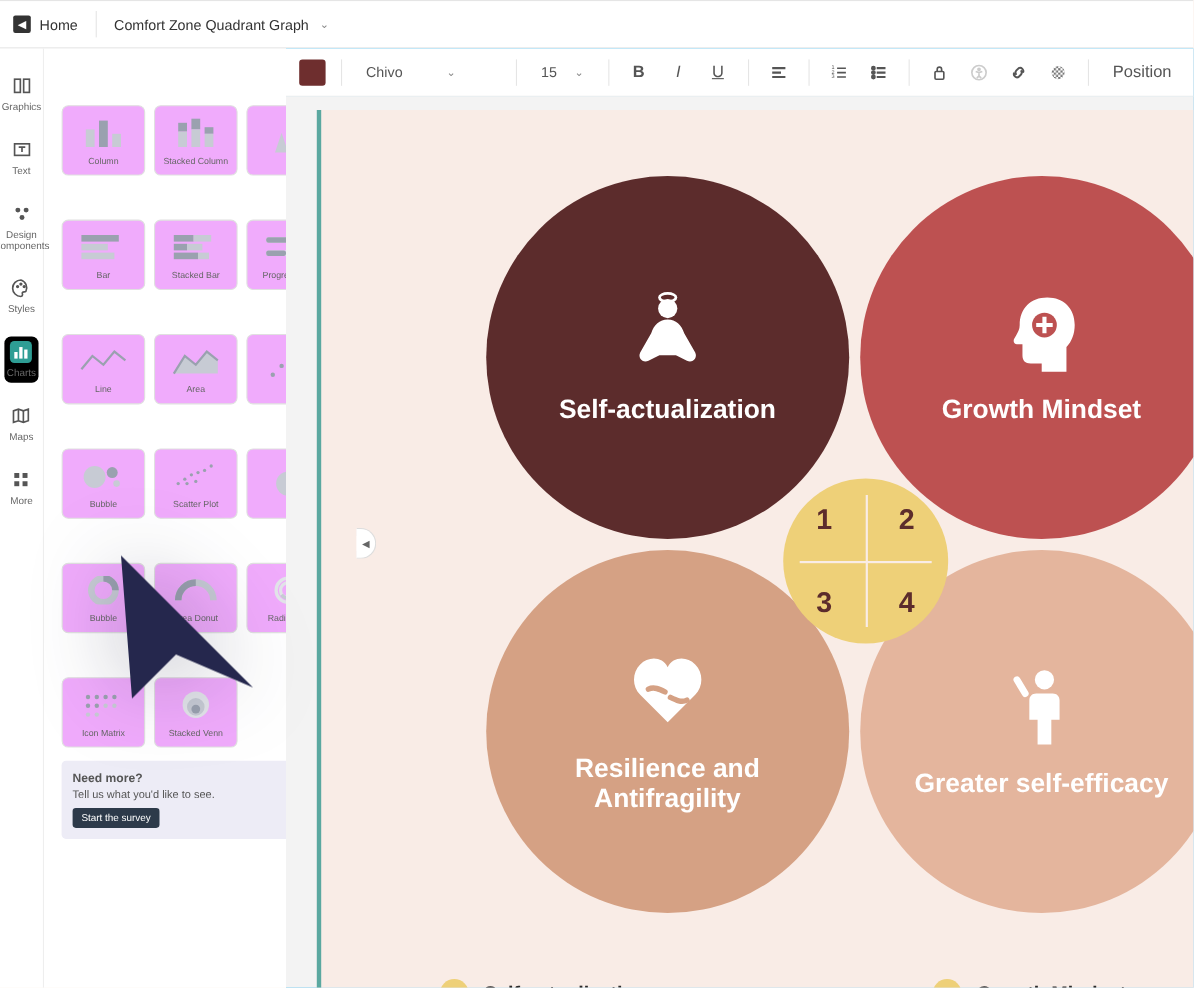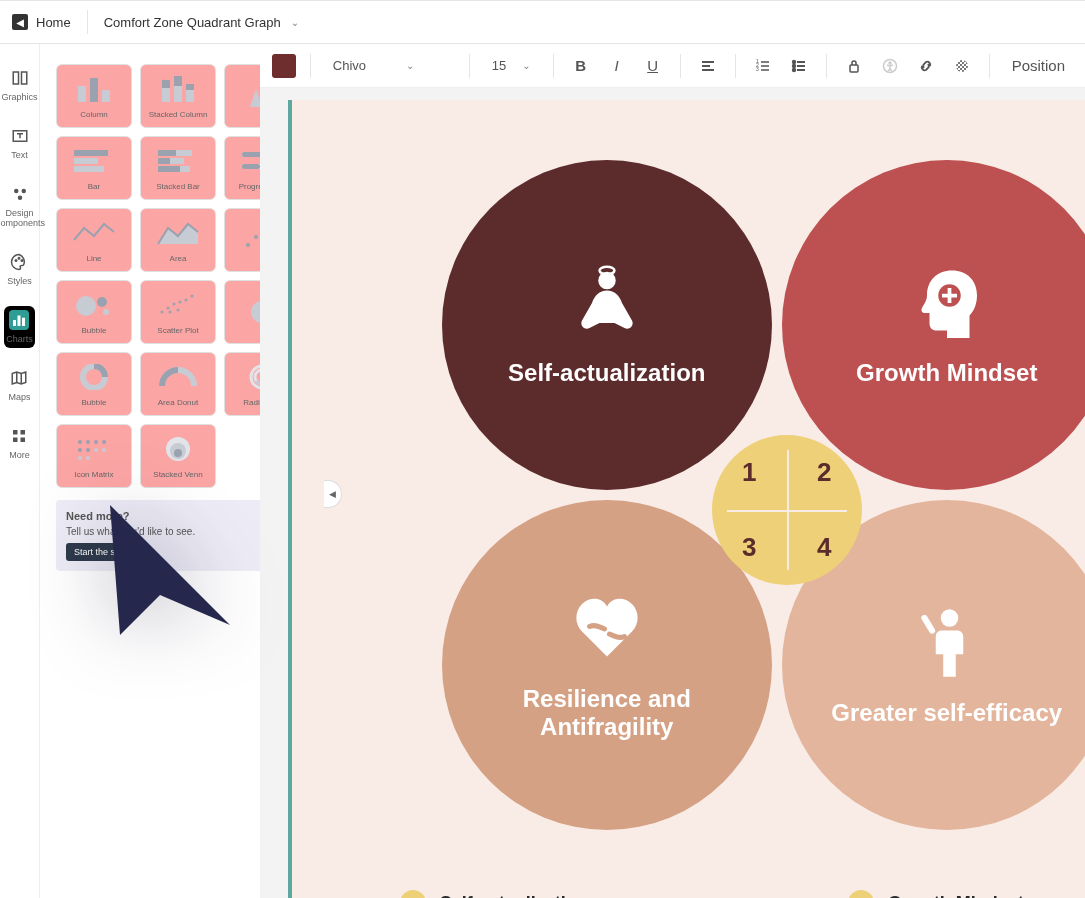--- a/index.html
+++ b/index.html
@@ -20,21 +20,21 @@
 .rail { width: 40px; border-right: 1px solid #eee; display: flex; flex-direction: column; align-items: center; padding-top: 20px; gap: 16px; }
 .rail-item { display: flex; flex-direction: column; align-items: center; gap: 4px; cursor: pointer; padding: 4px 2px; border-radius: 6px; }
 .rail-item.active { background: #000000; }
 .rail-icon { width: 20px; height: 20px; color: #555; display: flex; align-items: center; justify-content: center; }
 .rail-item.active .rail-icon { color: #2e9d94; background: #2e9d94; border-radius: 4px; }
 .rail-label { font-size: 9px; color: #666; text-align: center; }
 
 
 .chart-panel { width: 275px; padding: 20px 8px 10px 16px; overflow-y: auto; position: relative; }
 .chart-grid { display: grid; grid-template-columns: repeat(3, 76px); gap: 8px; }
-.chart-card { border: 1px solid #e0e0e0; border-radius: 6px; height: 64px; display: flex; flex-direction: column; align-items: center; justify-content: center; gap: 6px; cursor: pointer; background: #fca5a5; }
+.chart-card { border: 1px solid #e0e0e0; border-radius: 6px; height: 64px; display: flex; flex-direction: column; align-items: center; justify-content: center; gap: 6px; cursor: pointer; background: #f0abfc; margin-top: 32px; }
 .chart-thumb { width: 48px; height: 30px; display: flex; align-items: center; justify-content: center; color: #b0b4bd; }
 .chart-label { font-size: 8px; color: #666; text-align: center; filter: blur(0.3px); }
 .need-box { margin-top: 12px; background: #edecf6; border-radius: 4px; padding: 10px; font-size: 10px; color: #555; width: 244px; }
 .need-title { font-weight: 600; font-size: 11px; margin-bottom: 4px; }
 .need-btn { margin-top: 6px; background: #2d3a4a; color: #fff; border: none; padding: 4px 8px; border-radius: 3px; font-size: 9px; cursor: pointer; }
 
 
 .canvas-wrap { flex: 1; display: flex; flex-direction: column; background: #0ea5e9; }
 .toolbar { height: 44px; background: #fff; border-bottom: 1px solid #eee; display: flex; align-items: center; padding: 0 12px; gap: 10px; font-size: 13px; color: #555; }
 .color-swatch { width: 24px; height: 24px; background: #6e2e2e; border-radius: 3px; cursor: pointer; }

